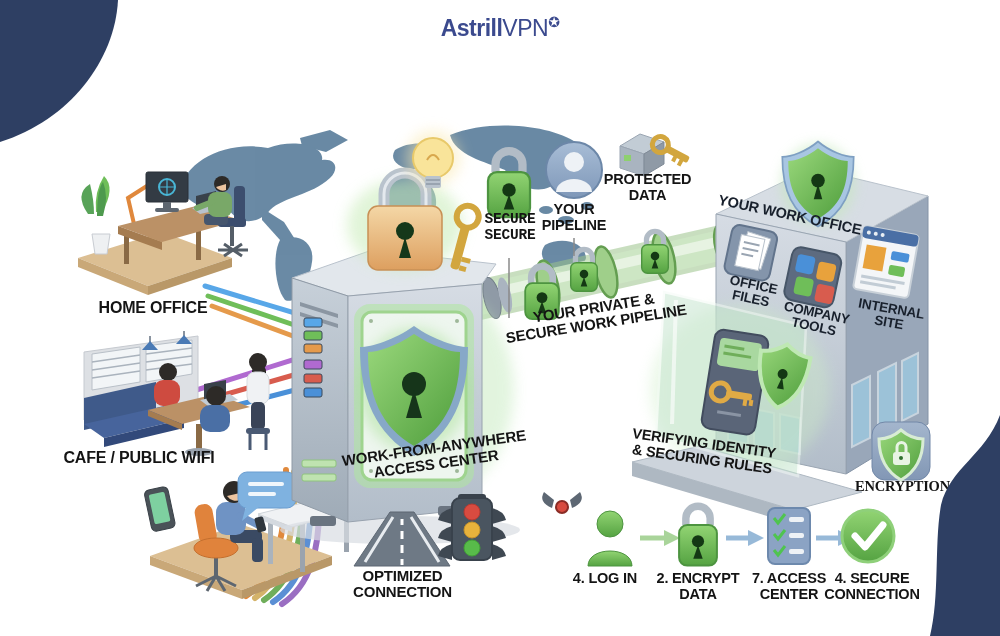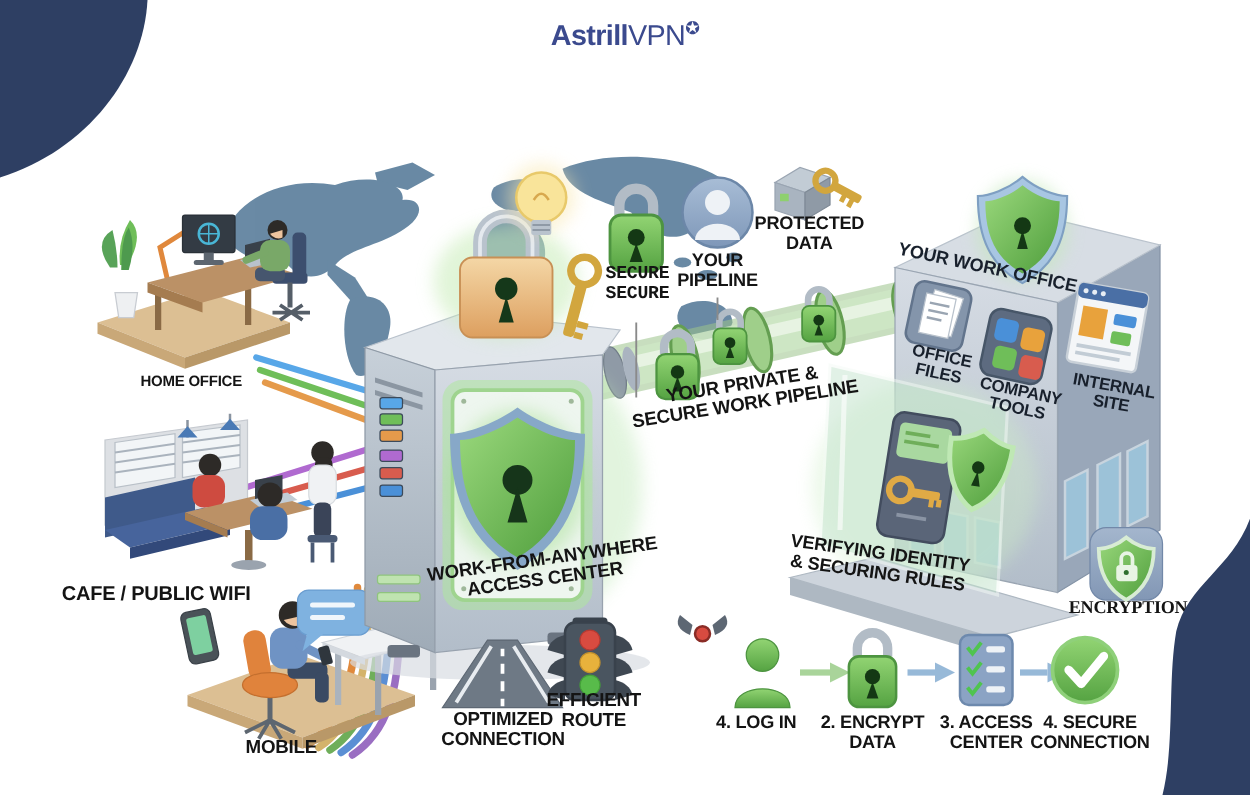--- a/index.html
+++ b/index.html
@@ -422,28 +422,27 @@
     <circle cx="868" cy="536" r="26" fill="url(#gradGreen)" stroke="#8fd07a" stroke-width="3"></circle>
     <path d="M855,536 l10,11 l18,-22" fill="none" stroke="#ffffff" stroke-width="7" stroke-linecap="round" stroke-linejoin="round"></path>
   </g>
 </g>
 </svg>
 
 <div class="logo-row">
   <span class="logo-bold">Astrill</span><span class="logo-light">VPN</span><span class="logo-mark">✪</span>
 </div>
 
-<div class="lbl" style="left:63px;top:299px;width:180px;font-size:12px;">
+<div class="lbl" style="left:63px;top:299px;width:180px;font-size:16px;">
       <span>HOME OFFICE</span>
     </div>
-<div class="lbl" style="left:5px;top:449px;width:240px;font-size:16px;margin-top:18px;">
+<div class="lbl" style="left:19px;top:449px;width:240px;font-size:16px;">
       <span>CAFE / PUBLIC WIFI</span>
     </div>
 <div class="lbl" style="left:135px;top:590px;width:180px;">
-      <span>MOBILE</span>
     </div>
 
 <div class="lbl" style="left:330px;top:440px;width:210px;transform:rotate(-8deg);">
       <span>WORK-FROM-ANYWHERE</span>
       <span>ACCESS CENTER</span>
     </div>
 <div class="lbl" style="left:475px;top:300px;width:240px;transform:rotate(-9deg);">
       <span>YOUR PRIVATE &amp;</span>
       <span>SECURE WORK PIPELINE</span>
     </div>
@@ -482,35 +481,31 @@
       <span>&amp; SECURING RULES</span>
     </div>
 <div class="lbl sm" style="left:845px;top:479px;width:115px;z-index:5;font-family:Liberation Serif, serif;">
       <span>ENCRYPTION</span>
     </div>
 
 <div class="lbl" style="left:340px;top:568px;width:125px;">
       <span>OPTIMIZED</span>
       <span>CONNECTION</span>
     </div>
-<div class="lbl" style="left:425px;top:553px;width:100px;">
-      <span>EFFICIENT</span>
-      <span>ROUTE</span>
-    </div>
 
 <div class="lbl sm" style="left:560px;top:571px;width:90px;">
       <span>4. LOG IN</span>
       <span></span>
     </div>
 <div class="lbl sm" style="left:650px;top:571px;width:96px;">
       <span>2. ENCRYPT</span>
       <span>DATA</span>
     </div>
 <div class="lbl sm" style="left:744px;top:571px;width:90px;">
-      <span>3. ACCESS</span>
+      <span>7. ACCESS</span>
       <span>CENTER</span>
     </div>
 <div class="lbl sm" style="left:818px;top:571px;width:108px;">
       <span>4. SECURE</span>
       <span>CONNECTION</span>
     </div>
 
 <svg class="corners" width="1000" height="636" viewBox="0 0 1000 636">
   <path d="M0,0 L118,0 C115,60 70,120 0,142 Z" fill="#2e3f63"></path>
   <path d="M1000,415 C985,455 950,468 941,505 C934,545 940,595 930,636 L1000,636 Z" fill="#2e3f63"></path>

